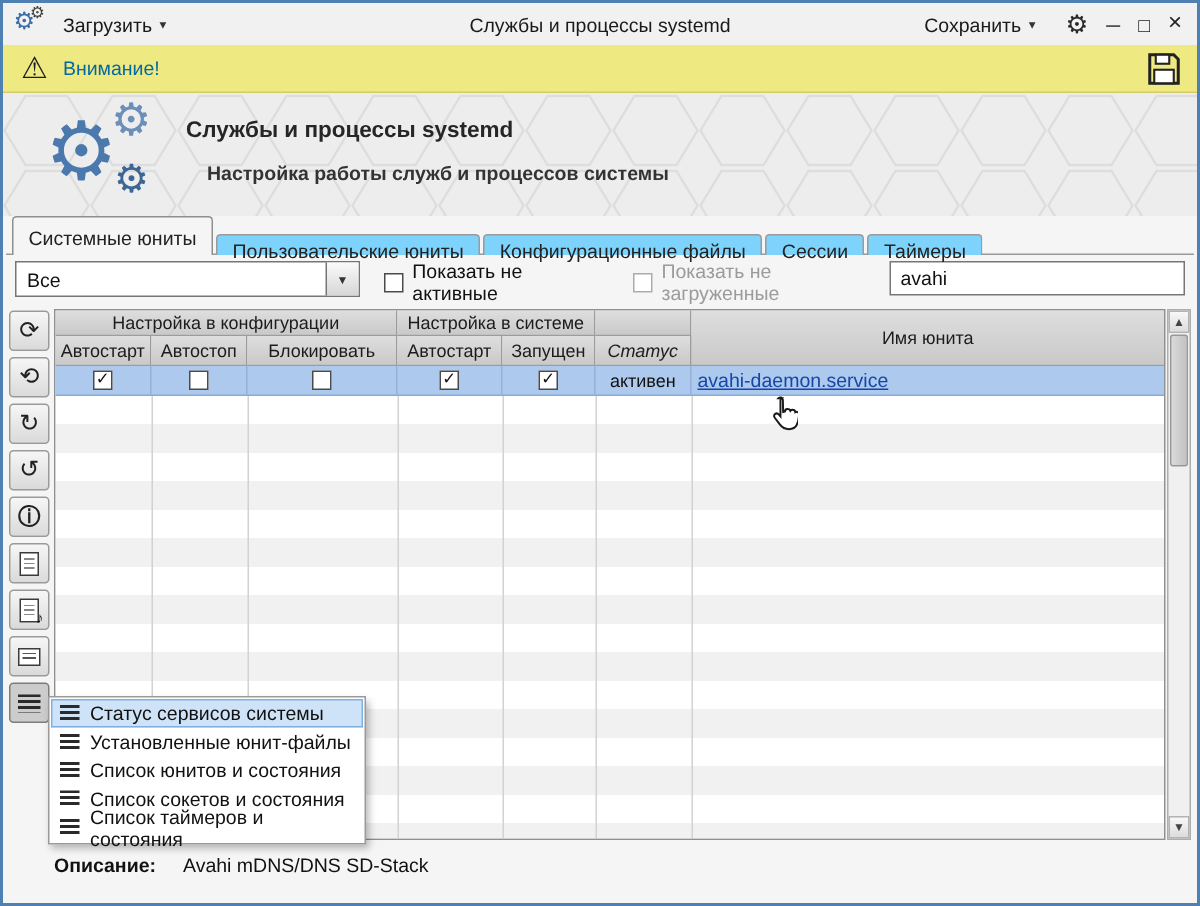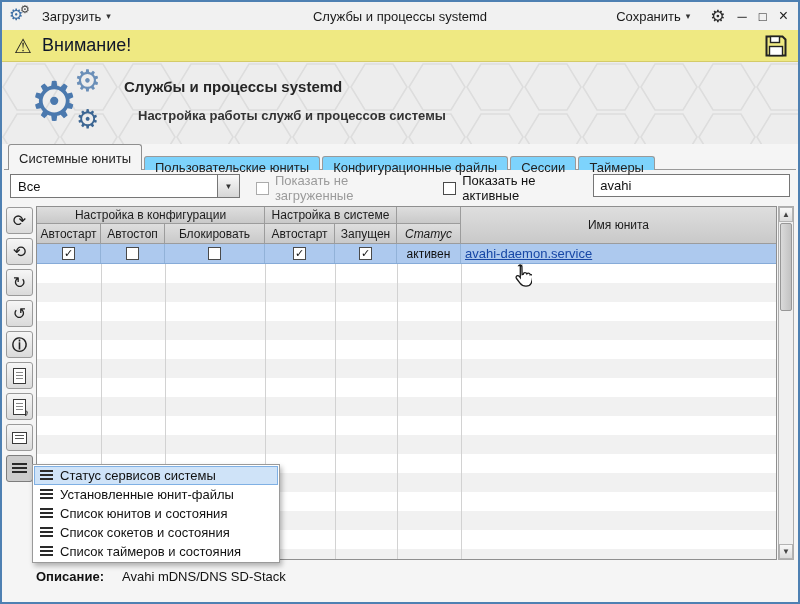--- a/index.html
+++ b/index.html
@@ -20,21 +20,21 @@
   .tb-title { position: absolute; left: 50%; transform: translateX(-50%); font-size: 13px; color: #1a1a1a; }
   .tb-right { margin-left: auto; display: flex; align-items: center; gap: 12px; margin-right: 10px; }
   .tb-gear { font-size: 17px; color: #2b2b2b; cursor: pointer; line-height: 1; }
   .wc { font-size: 13px; color: #222; cursor: pointer; line-height: 1; }
   .wc-close { font-size: 16px; }
 
   
   .warnbar { position: absolute; left: 0; top: 28px; right: 0; height: 32px; background: #efe982;
              border-bottom: 1px solid #d4cb68; display: flex; align-items: center; }
   .warn-tri { font-size: 20px; color: #1c1c1c; margin-left: 12px; line-height: 1; }
-  .warn-txt { margin-left: 10px; font-size: 18px; color: #0f172a; }
+  .warn-txt { margin-left: 10px; font-size: 13px; color: #0369a1; }
   .floppy { margin-left: auto; margin-right: 10px; cursor: pointer; display: block; }
 
   
   .banner { position: absolute; left: 0; top: 60px; right: 0; height: 82px; background: #ededed; overflow: hidden; }
   .hexbg { position: absolute; inset: 0; }
   .bgear1 { position: absolute; left: 28px; top: 12px; font-size: 54px; color: #4b79ae; line-height: 1; }
   .bgear2 { position: absolute; left: 72px; top: 4px; font-size: 30px; color: #6b8fb8; line-height: 1; }
   .bgear3 { position: absolute; left: 74px; top: 44px; font-size: 26px; color: #3c6693; line-height: 1; }
   .b-title { position: absolute; left: 122px; top: 16px; font-size: 15px; font-weight: bold; color: #262626; }
   .b-sub   { position: absolute; left: 136px; top: 46px; font-size: 13px; font-weight: bold; color: #333; }
@@ -117,21 +117,21 @@
   .sup { top: 0; } .sdn { bottom: 0; }
   .sthumb { position: absolute; left: 1px; right: 1px; top: 16px; height: 88px;
             background: linear-gradient(90deg, #dadada, #c2c2c2); border: 1px solid #979797; border-radius: 2px; cursor: grab; }
 
   
   .footer { position: absolute; left: 2px; right: 2px; bottom: 2px; height: 40px; background: #f5f5f5; }
   .desc-label { position: absolute; left: 32px; top: 9px; font-size: 13px; font-weight: bold; color: #111; }
   .desc-value { position: absolute; left: 118px; top: 9px; font-size: 13px; color: #111; }
 
   
-  .popup { position: absolute; left: 30px; top: 462px; width: 248px; background: #fff; border: 1px solid #9a9a9a;
+  .popup { position: absolute; left: 30px; top: 462px; width: 212px; background: #fff; border: 1px solid #9a9a9a;
            box-shadow: 2px 3px 5px rgba(0,0,0,.28); z-index: 6; padding: 1px; }
   .mi { height: 19px; display: flex; align-items: center; gap: 7px; padding: 0 5px; font-size: 13px;
         color: #111; cursor: pointer; border: 1px solid transparent; }
   .mi.sel { background: #cfe3f8; border-color: #7fb0e4; }
   .mico { width: 13px; height: 11px; flex: 0 0 13px;
           background: repeating-linear-gradient(180deg, #2a2a2a 0 2px, transparent 2px 4px); }
 
   
   .cursor { position: absolute; left: 510px; top: 262px; z-index: 7; pointer-events: none; }
 </style>
@@ -197,27 +197,27 @@
   </div>
   <div class="nbline"></div>
 
   <div class="filterrow">
     <div class="combo">
       <span class="combo-val">Все</span>
       <span class="combo-btn">
         <span>▼</span>
       </span>
     </div>
+    <label class="cbgroup">
+      <span class="cb"></span>
+      <span class="cbl">Показать не активные</span>
+    </label>
     <label class="cbgroup gray">
       <span class="cb gray"></span>
       <span class="cbl">Показать не загруженные</span>
-    </label>
-    <label class="cbgroup">
-      <span class="cb"></span>
-      <span class="cbl">Показать не активные</span>
     </label>
     <input class="search" type="text" value="avahi" style="">
   </div>
 
   <div class="main">
 
     <div class="toolcol">
       <button class="tool t1">
           <span>⟳</span>
         </button>

